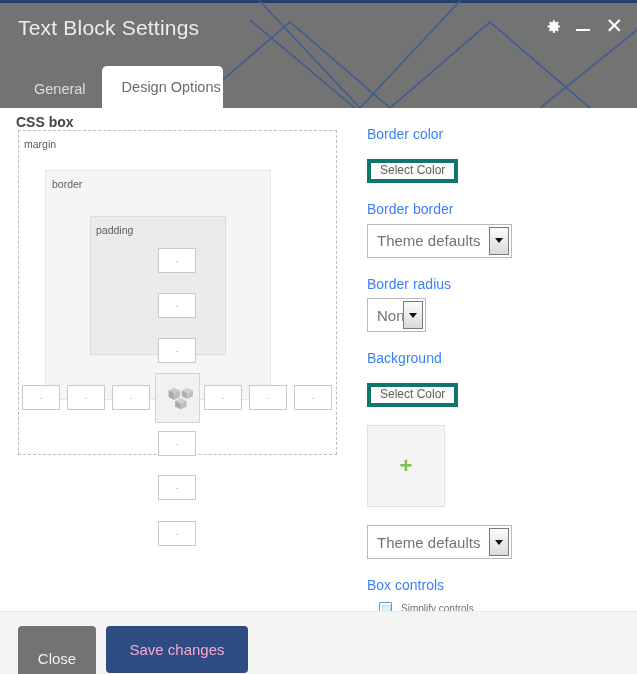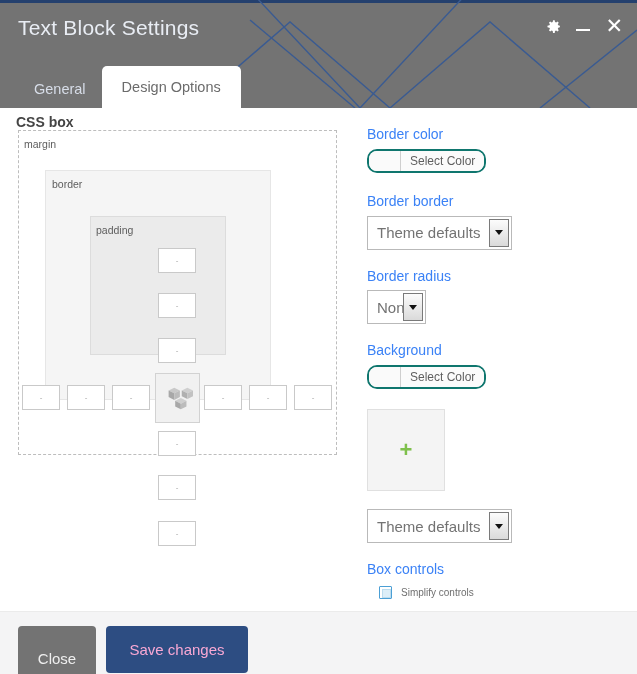--- a/index.html
+++ b/index.html
@@ -92,21 +92,21 @@
     font-size: 14.5px;
     color: #d7dde8;
     cursor: pointer;
     white-space: nowrap;
     line-height: 1;
   }
   .tab.active {
     background: #ffffff;
     color: #6b6b6b;
     border-radius: 5px 5px 0 0;
-    padding: 14px 20px 14px 20px;
+    padding: 14px 2px 14px 20px;
   }
 
   
   .content {
     position: absolute;
     top: 108px; left: 0;
     width: 637px; height: 503px;
     background: #ffffff;
   }
   .section-title {
@@ -201,25 +201,26 @@
     font-size: 14px;
     color: #3b82f6;
     margin: 0 0 6px 0;
     line-height: 1.2;
   }
   .field-block { margin-bottom: 18px; }
 
   .colorpicker {
     display: inline-flex;
     align-items: stretch;
-    border: 2px solid #0f766e;
-    border-radius: 10px;
+    border: 4px solid #0f766e;
+    border-radius: 0;
     overflow: hidden;
     background: #fbfbfb;
     height: 24px;
+    flex-direction: column;
   }
   .color-swatch {
     width: 32px;
     background: #fafafa;
     border-right: 1px solid #cfcfcf;
     cursor: pointer;
   }
   .select-color-btn {
     padding: 0 9px;
     font-size: 12px;

